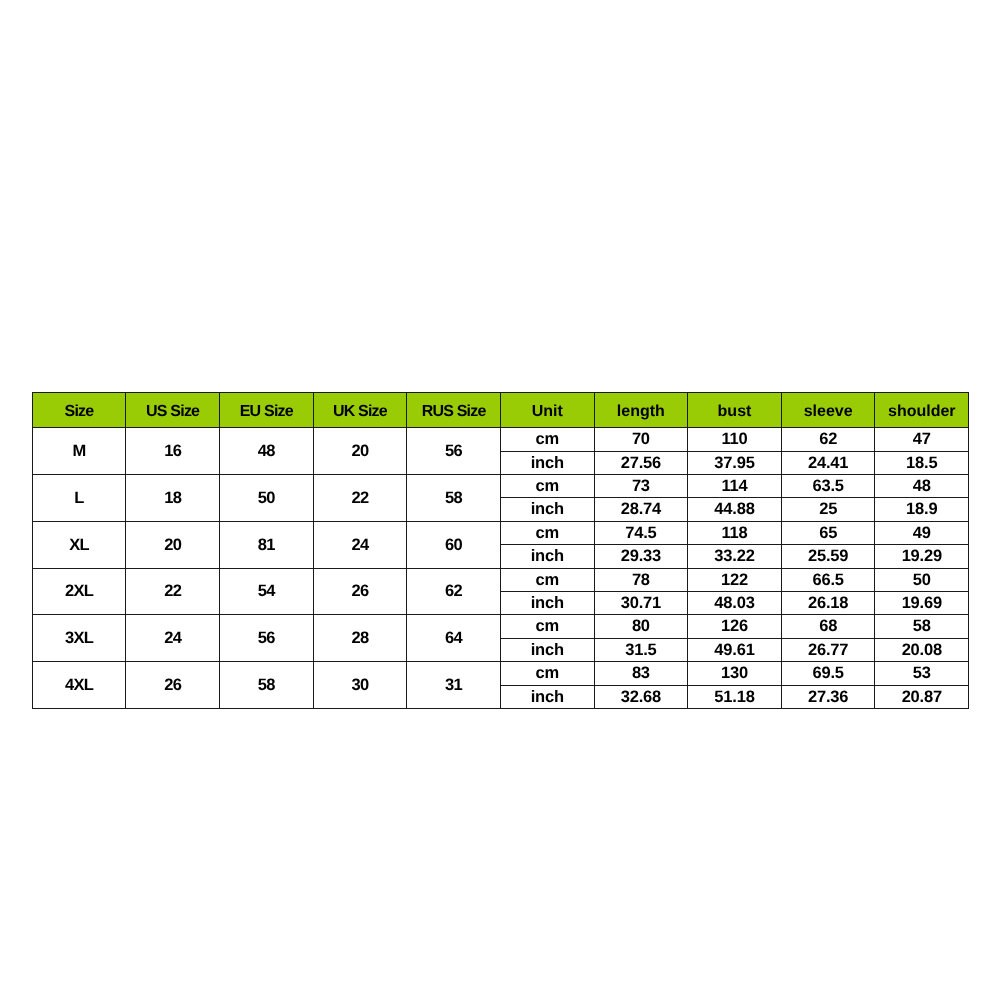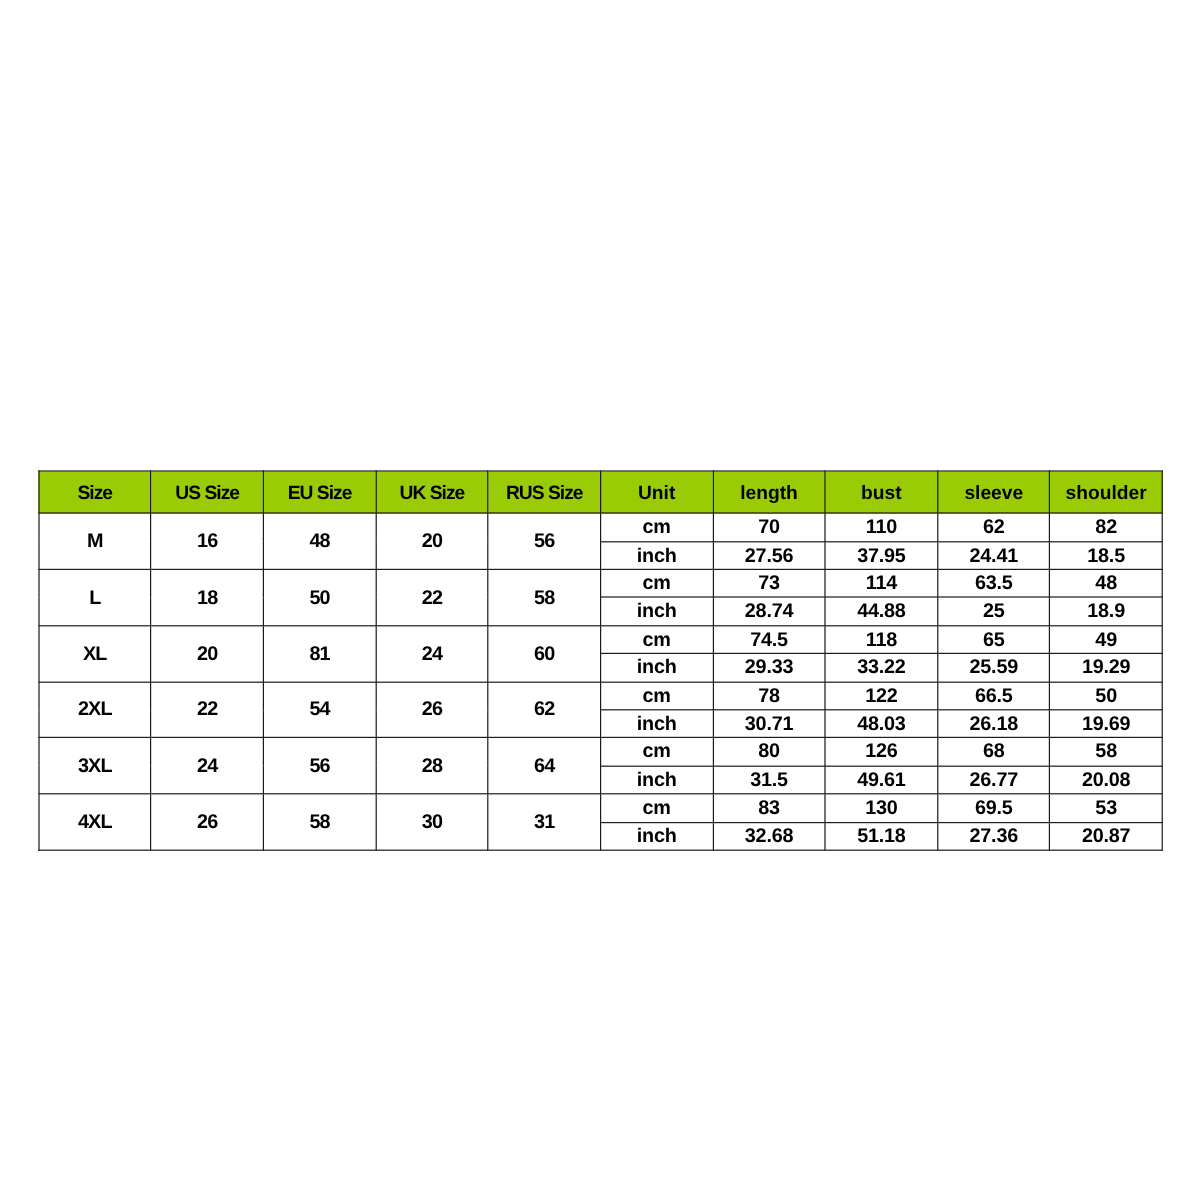--- a/index.html
+++ b/index.html
@@ -75,21 +75,21 @@
         <tr>
           <td class="size-cell" rowspan="2">M</td>
           <td class="size-cell" rowspan="2">16</td>
           <td class="size-cell" rowspan="2">48</td>
           <td class="size-cell" rowspan="2">20</td>
           <td class="size-cell" rowspan="2">56</td>
           <td class="measure-cell">cm</td>
           <td class="measure-cell">70</td>
           <td class="measure-cell">110</td>
           <td class="measure-cell">62</td>
-          <td class="measure-cell">82</td>
+          <td class="measure-cell">47</td>
         </tr>
         <tr>
           <td class="measure-cell">inch</td>
           <td class="measure-cell">27.56</td>
           <td class="measure-cell">37.95</td>
           <td class="measure-cell">24.41</td>
           <td class="measure-cell">18.5</td>
         </tr>
         <tr>
           <td class="size-cell" rowspan="2">L</td>

